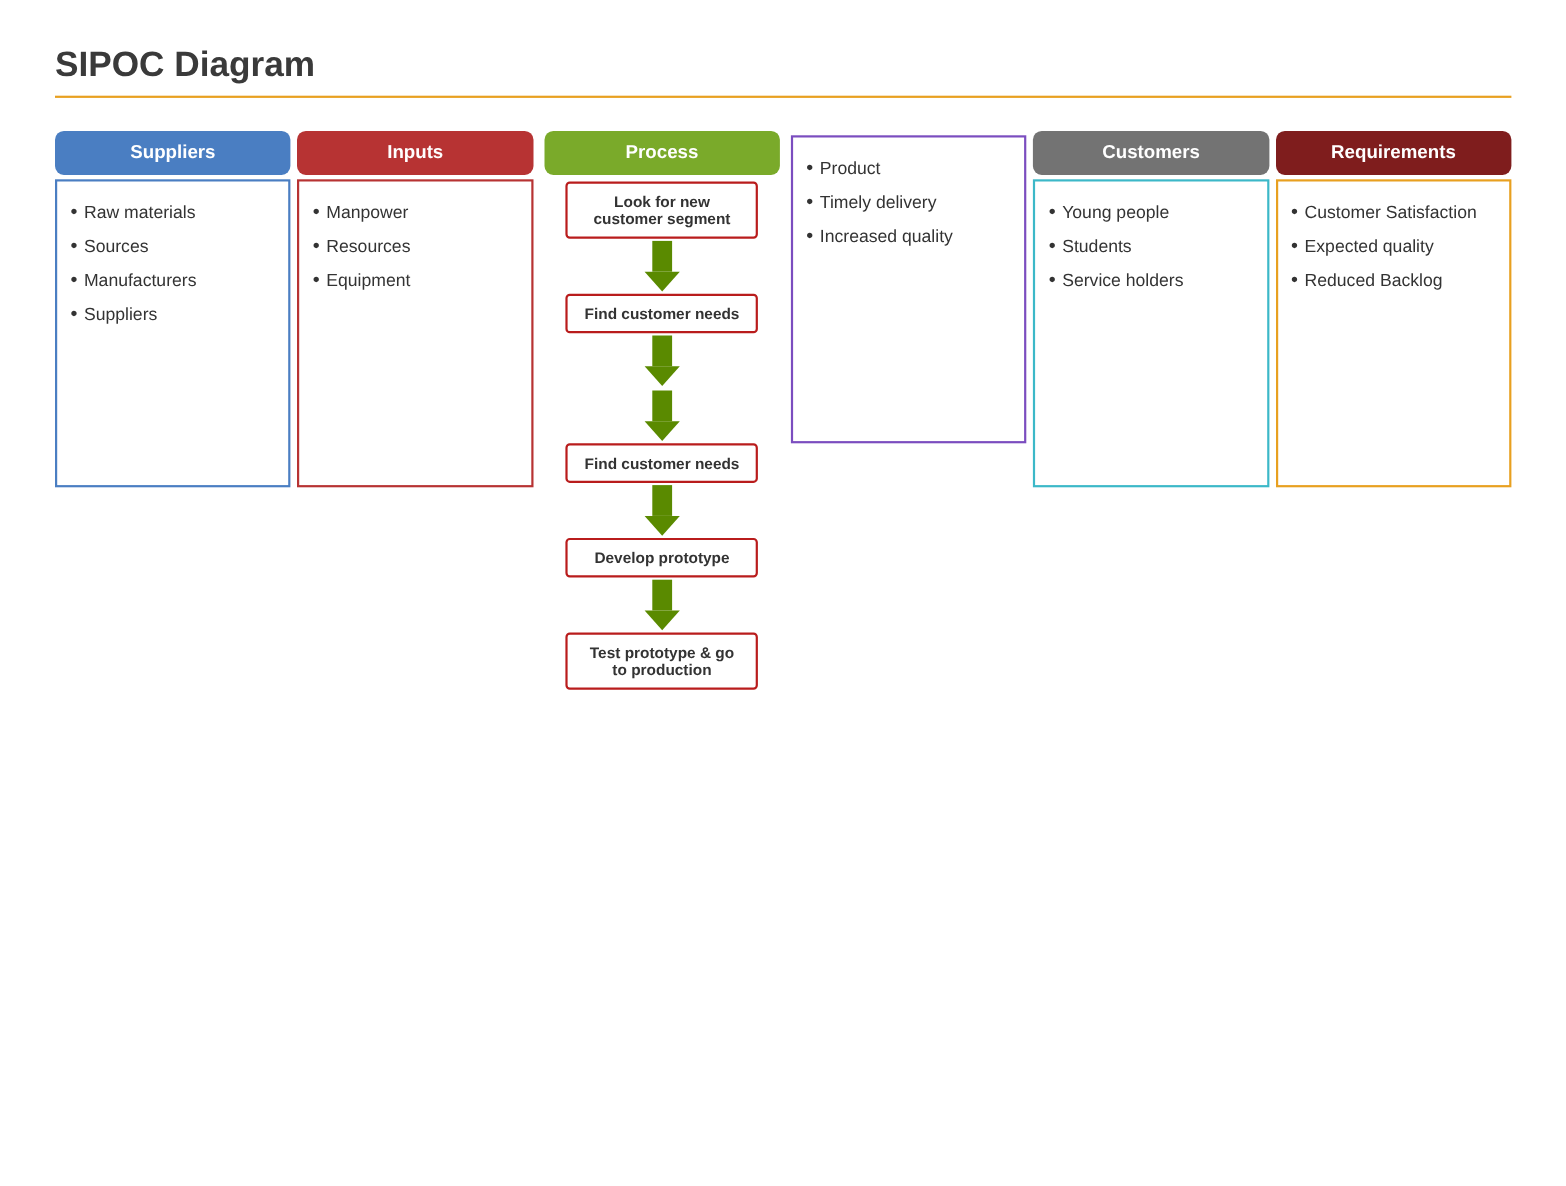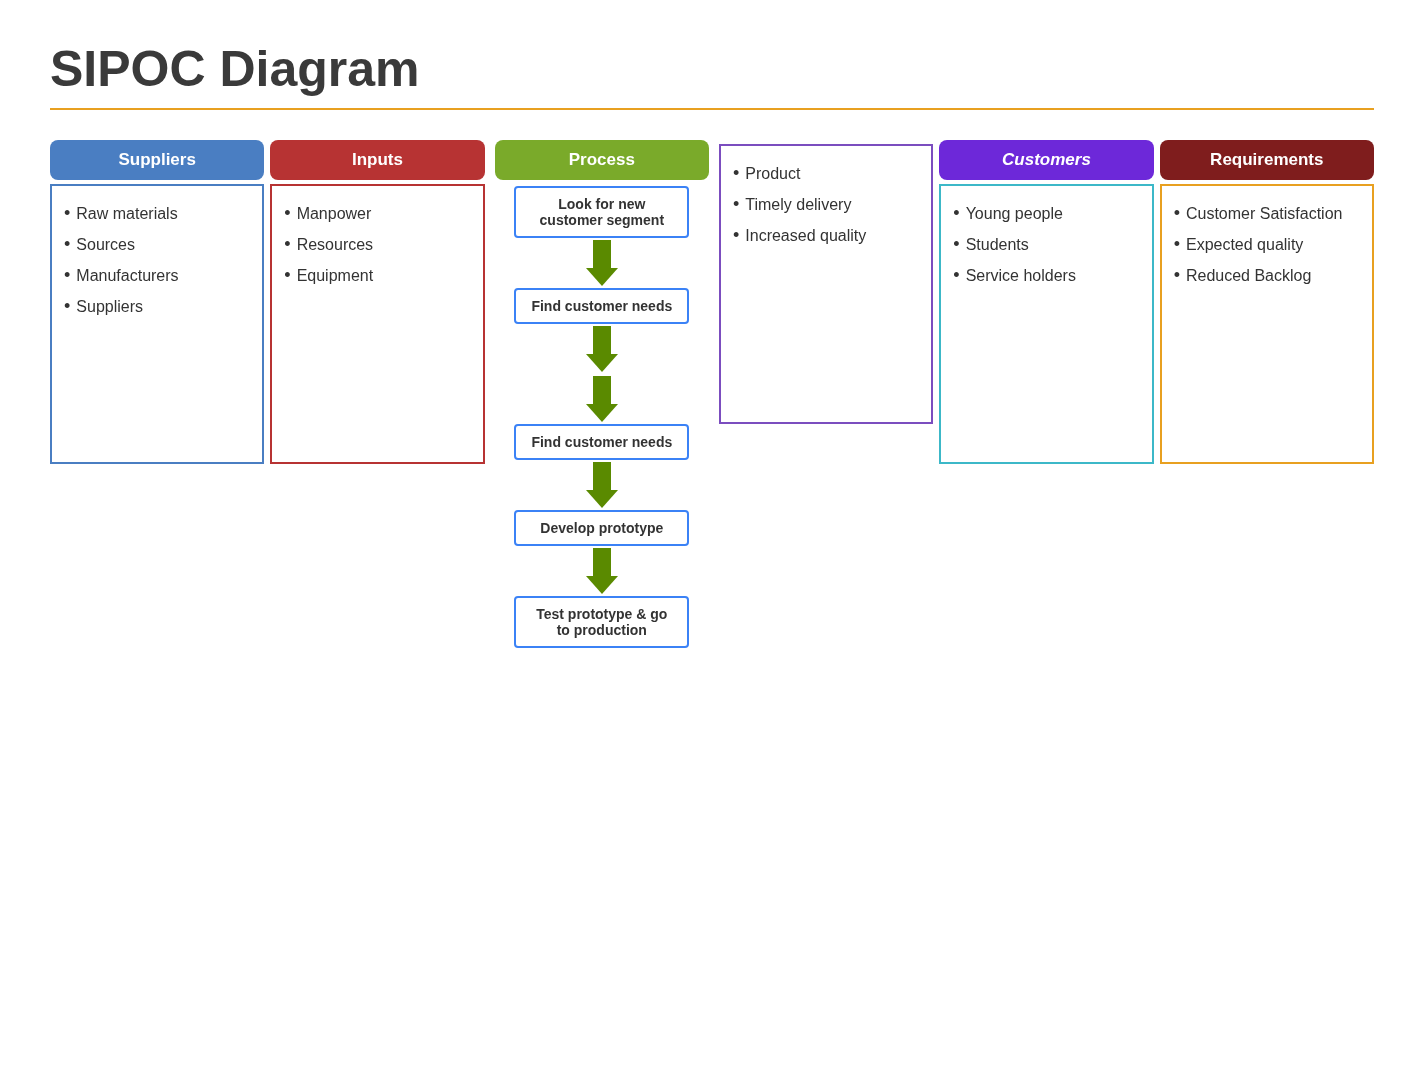--- a/index.html
+++ b/index.html
@@ -5,21 +5,21 @@
     * { box-sizing: border-box; margin: 0; padding: 0; }
     body {
       background: #ffffff;
       font-family: 'Segoe UI', Arial, sans-serif;
       padding: 40px 50px;
       width: 1424px;
       min-height: 1078px;
     }
 
     .page-title {
-      font-size: 50px;
+      font-size: 32px;
       font-weight: 900;
       color: #3a3a3a;
       margin-bottom: 10px;
     }
 
     .title-divider {
       border: none;
       border-top: 2px solid #e8a020;
       margin-bottom: 30px;
     }
@@ -46,21 +46,21 @@
       font-weight: 700;
       font-size: 17px;
       color: #ffffff;
       margin-bottom: 0;
     }
 
     .header-suppliers { background-color: #4a7ec2; }
     .header-inputs    { background-color: #b73333; }
     .header-process   { background-color: #7aaa2a; }
     .header-outputs   { background-color: #7b4dbf; }
-    .header-customers { background-color: #6d28d9; font-style: italic; }
+    .header-customers { background-color: #737373; }
     .header-requirements { background-color: #7f1d1d; }
 
     .sipoc-body {
       border: 2px solid;
       padding: 14px 12px;
       font-size: 15px;
       color: #333;
       line-height: 1.5;
       margin-top: 4px;
       min-height: 280px;
@@ -104,21 +104,21 @@
 
     .process-flow {
       display: flex;
       flex-direction: column;
       align-items: center;
       margin-top: 6px;
       width: 100%;
     }
 
     .process-box {
-      border: 2px solid #3b82f6;
+      border: 2px solid #b91c1c;
       border-radius: 4px;
       padding: 8px 12px;
       text-align: center;
       font-weight: 700;
       font-size: 14px;
       color: #333;
       width: 175px;
       background: #fff;
     }
 

